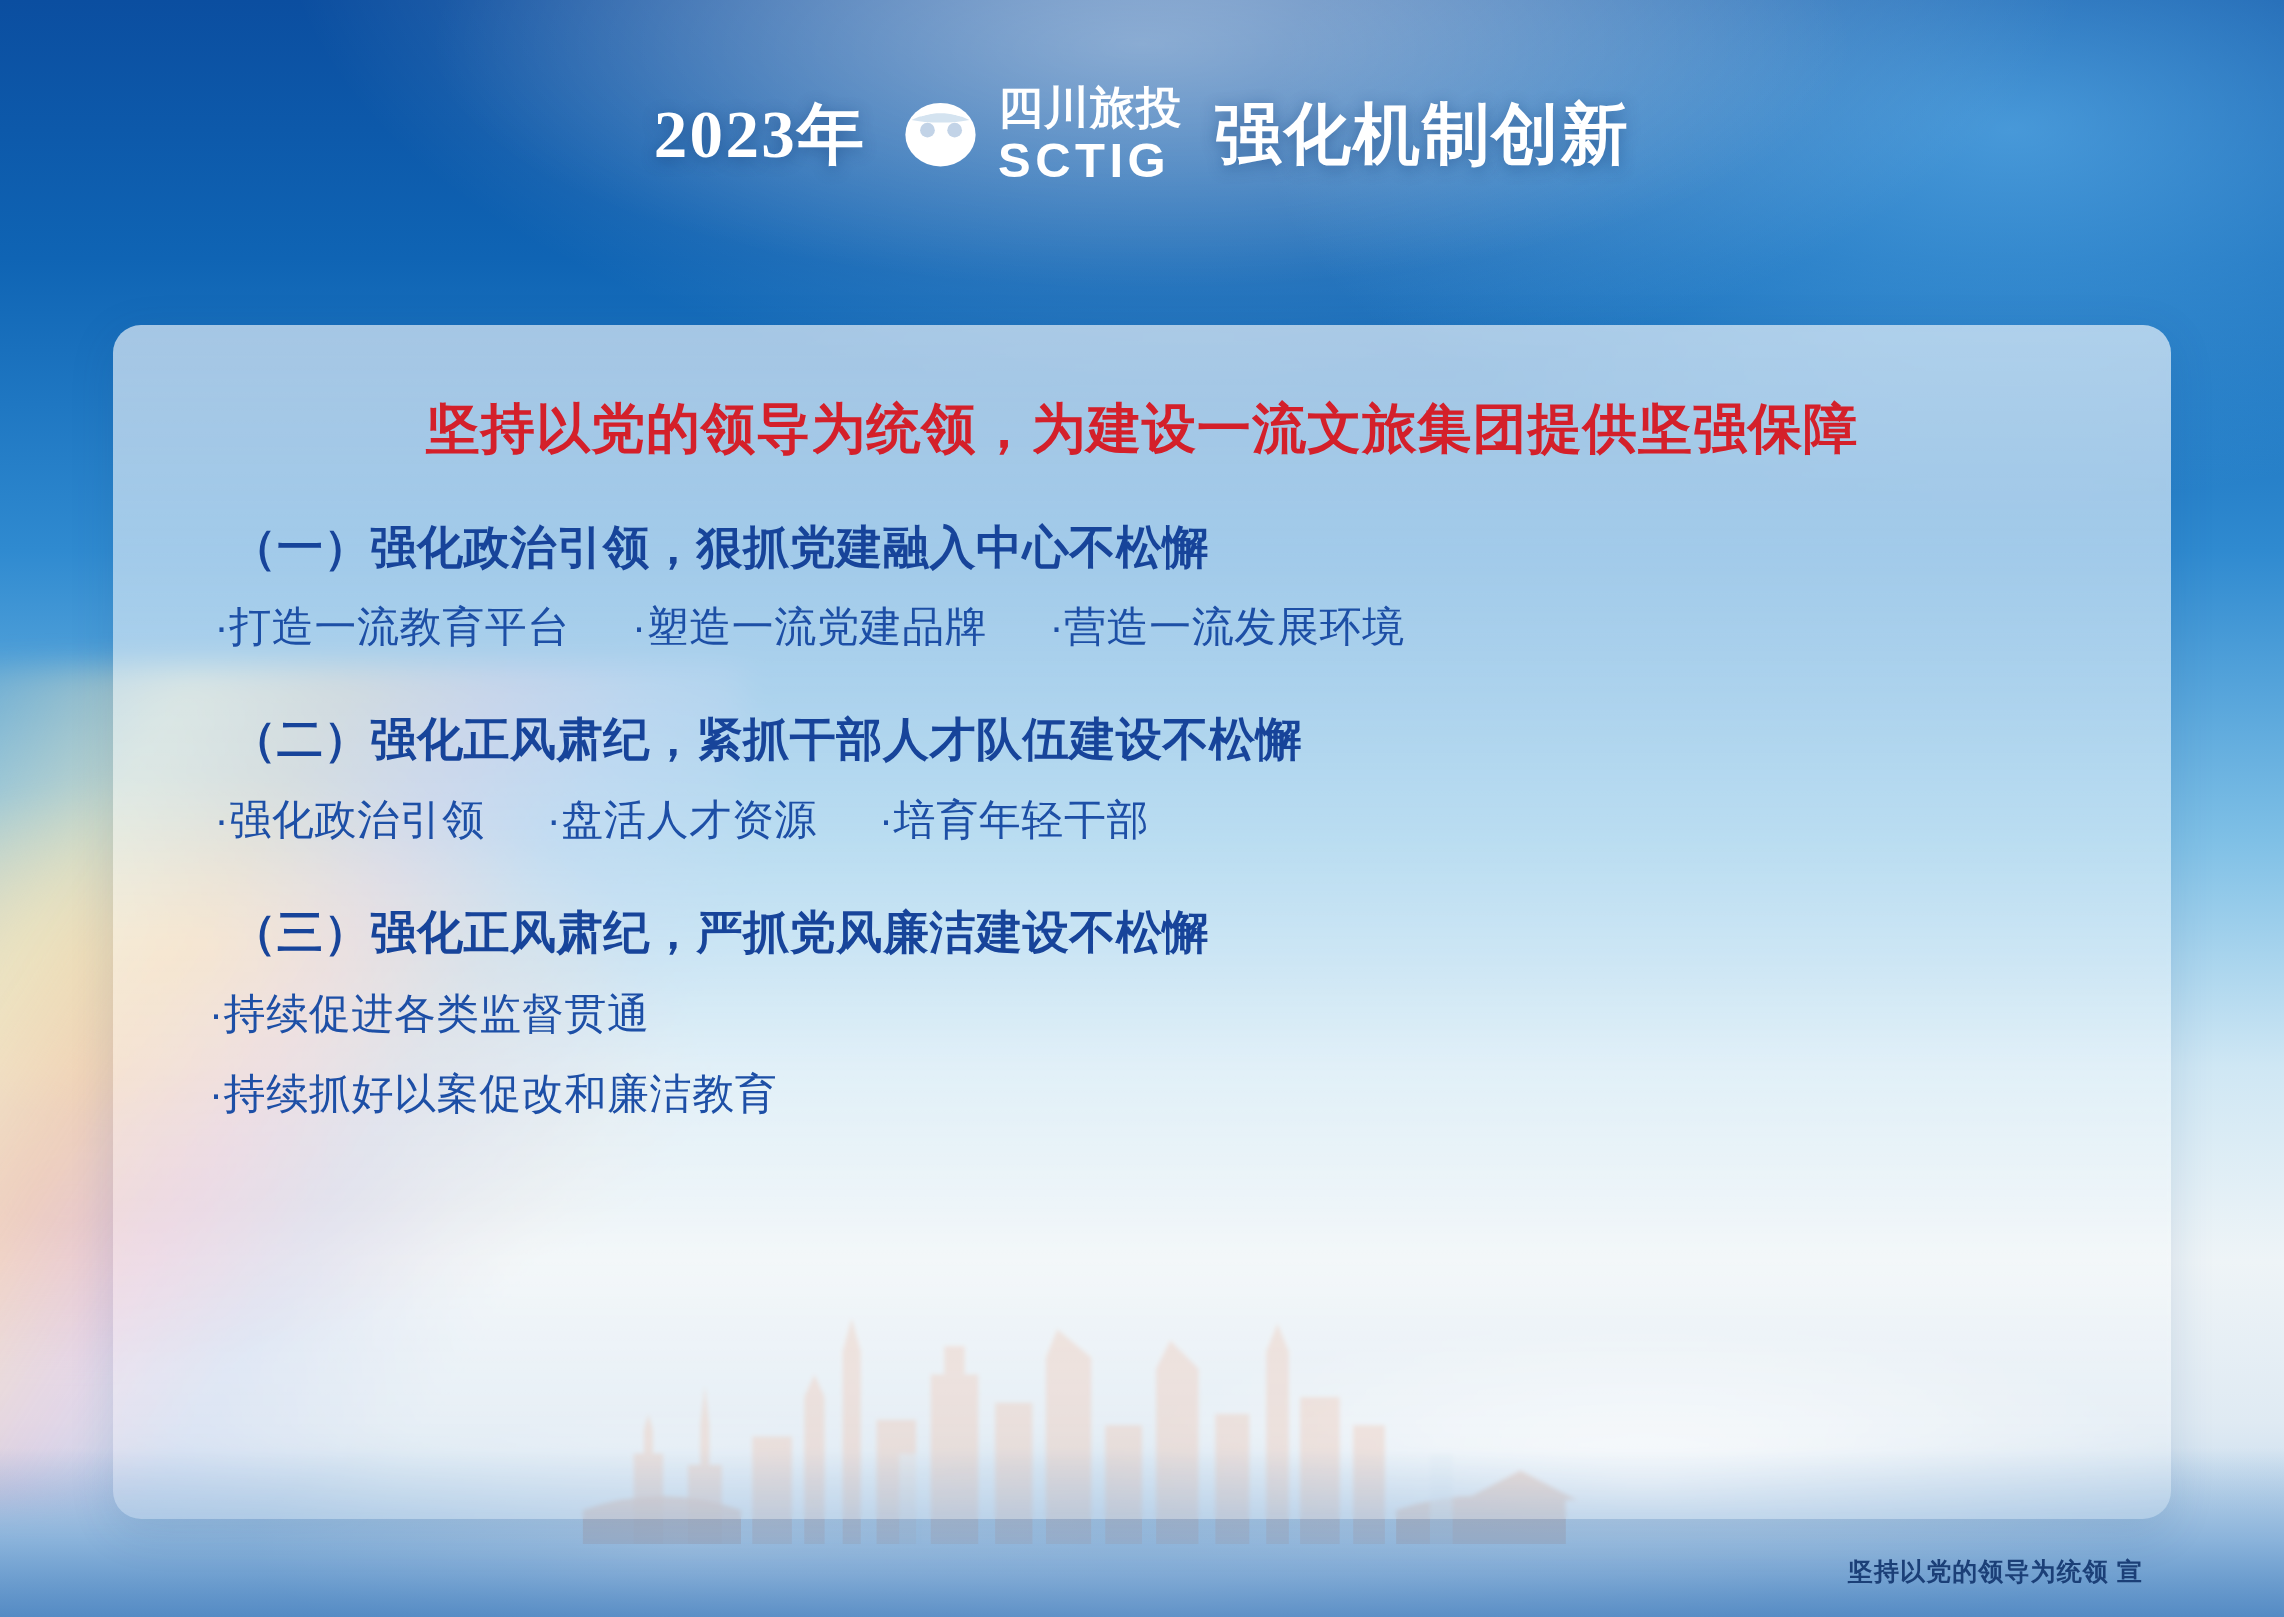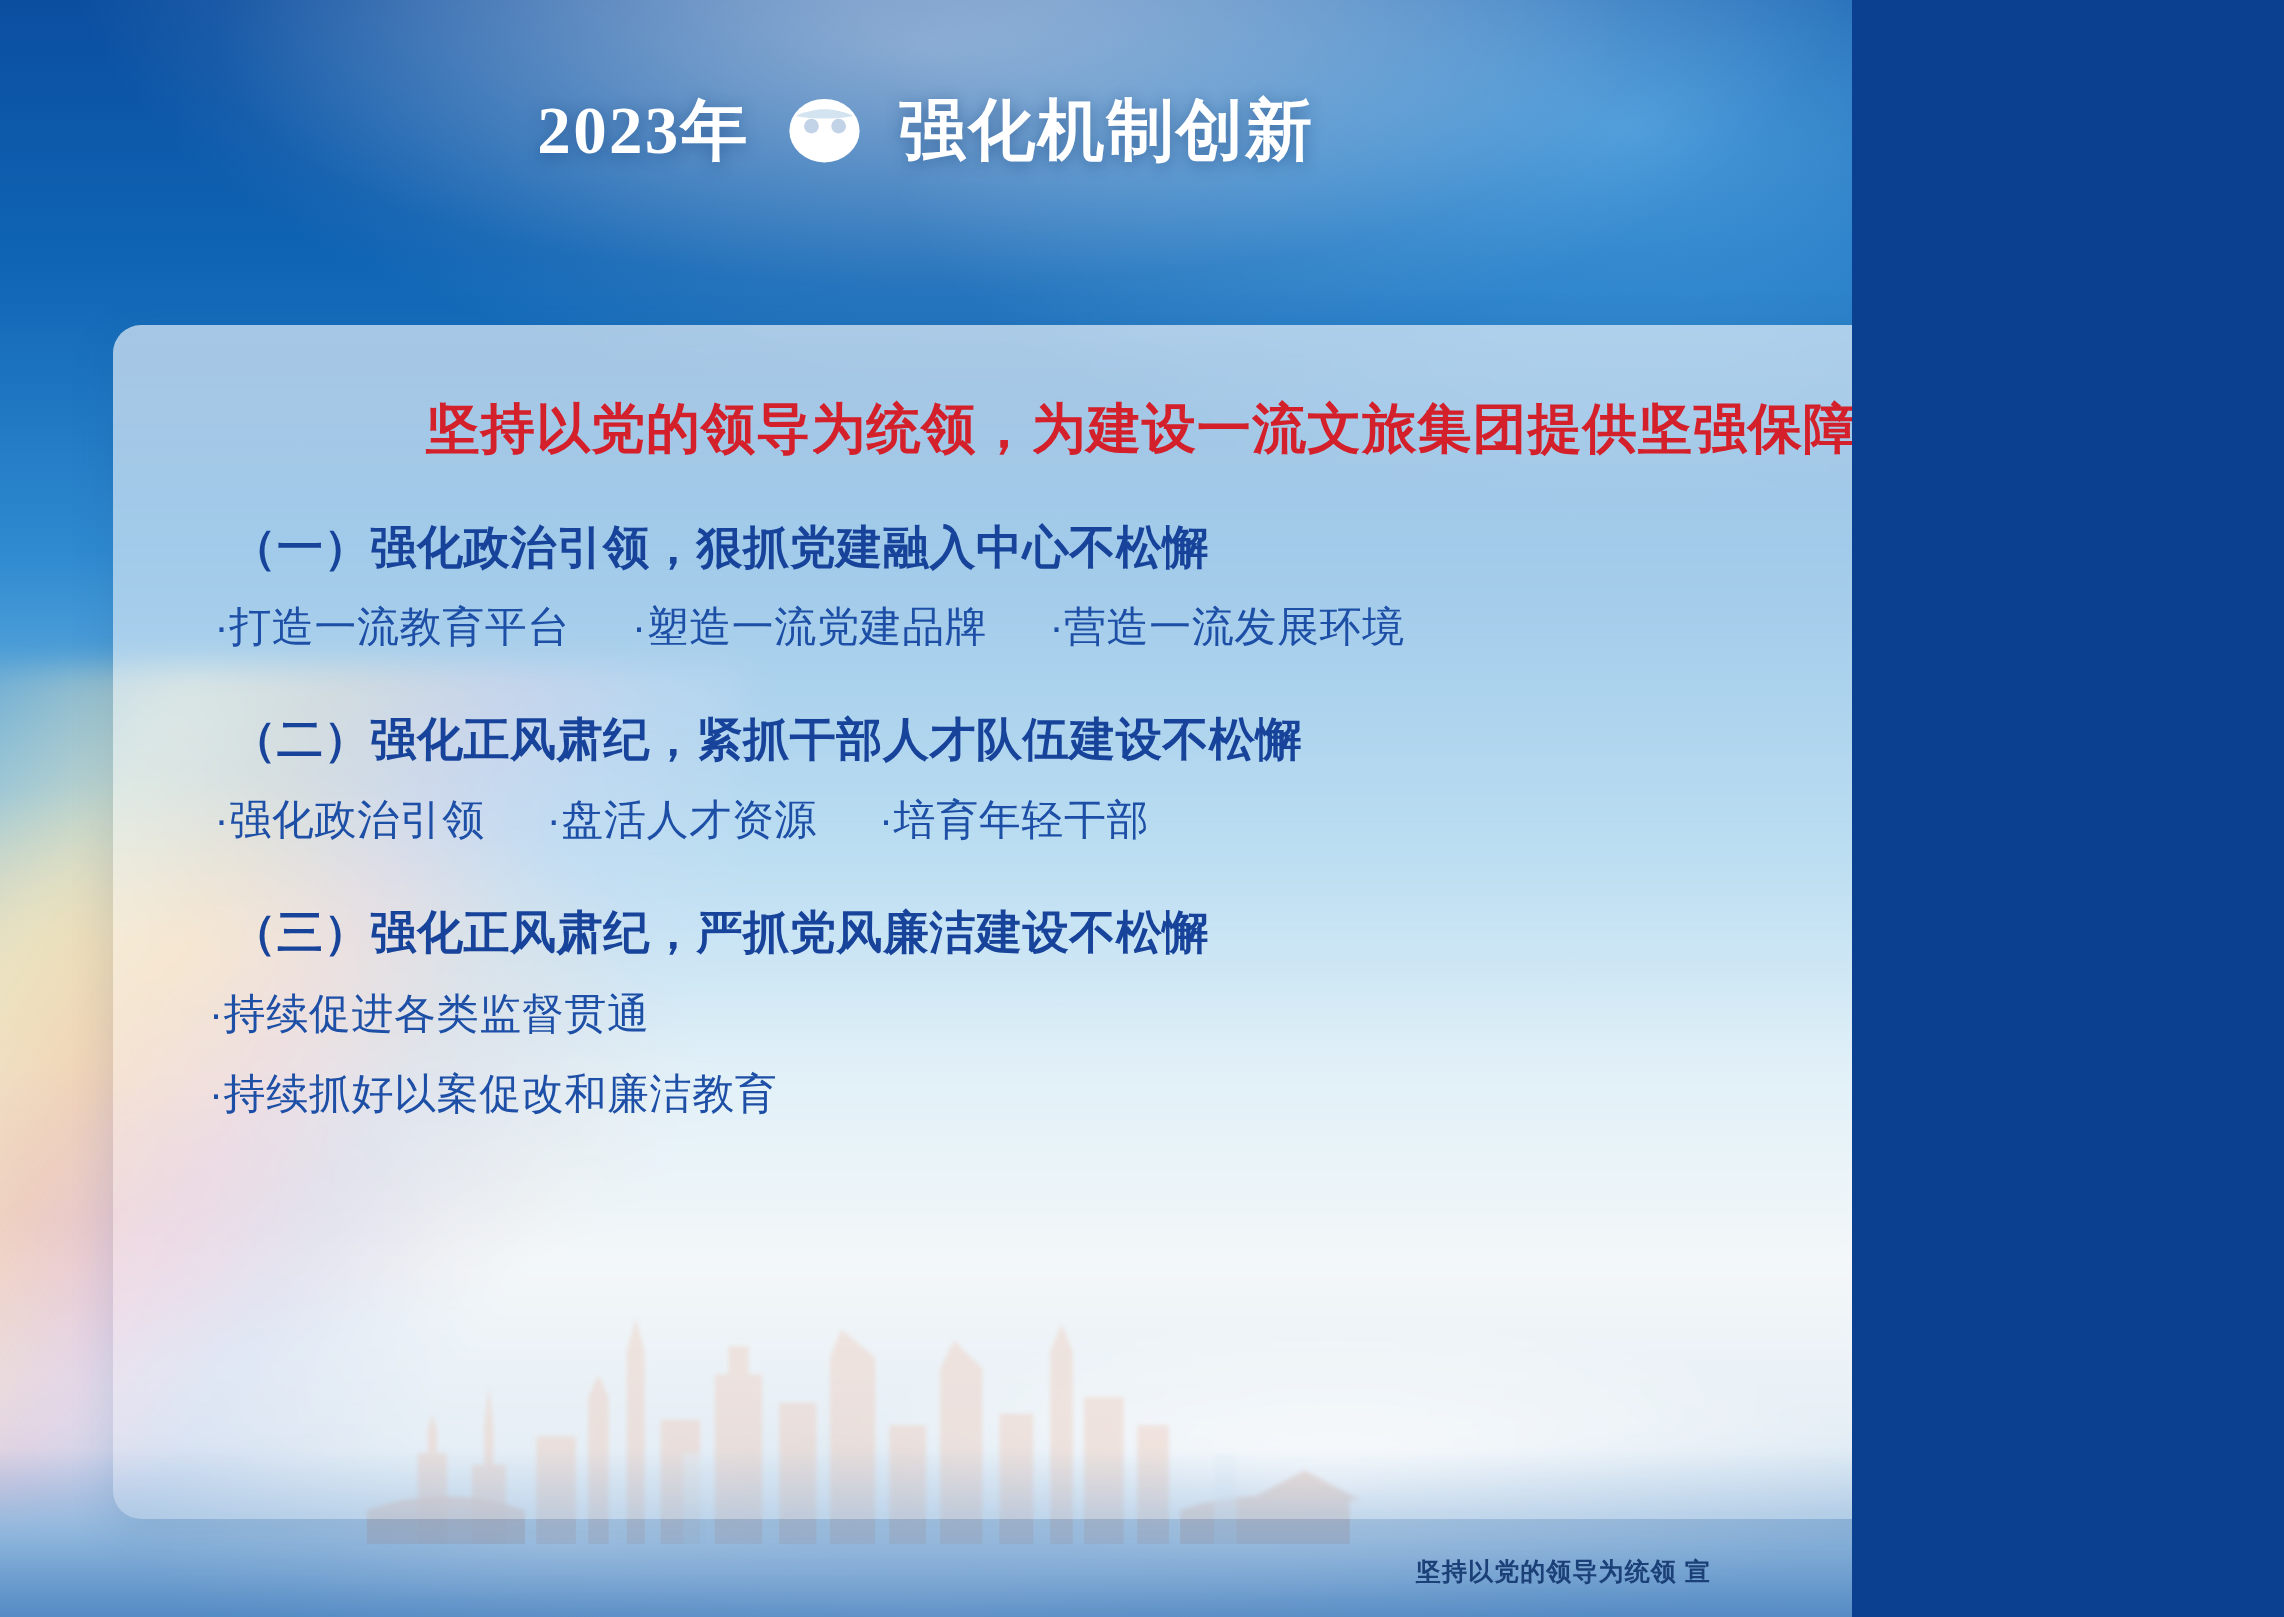--- a/index.html
+++ b/index.html
@@ -2,21 +2,21 @@
 <html style="font-size:9px"><head>
 <meta charset="utf-8">
 <style>
   html, body {
     margin: 0;
     padding: 0;
     background: #0b3f8f;
   }
   #poster {
     position: relative;
-    width: 1852px;
+    width: 2284px;
     height: 1617px;
     overflow: hidden;
     font-family: "Liberation Sans", "DejaVu Sans", sans-serif;
     background:
       radial-gradient(ellipse 1468px 791px at 52% -6%, rgba(255,255,255,0.40) 0%, rgba(255,255,255,0.0) 62%),
       radial-gradient(ellipse 1242px 621px at 88% 8%, rgba(120,205,255,0.55) 0%, rgba(120,205,255,0) 60%),
       linear-gradient(180deg, #0b4ea0 0%, #0f64b4 16%, #2f8ad0 34%, #7fc0e6 52%, #cfe7f4 66%, #eef4f7 78%, #dfeaf3 88%, #a7c9e6 100%);
   }
 
   
@@ -212,20 +212,24 @@
         <svg viewBox="0 0 150 140" aria-hidden="true">
           <ellipse cx="75" cy="70" rx="62" ry="56" fill="#ffffff"></ellipse>
           <path d="M18 58 Q75 30 132 58" stroke="#1668b8" stroke-width="5" fill="none" opacity="0.0"></path>
           <path d="M24 44 C55 28 95 28 126 44 C100 50 50 50 24 44 Z" fill="#0f62ae" opacity="0.18"></path>
           <circle cx="52" cy="62" r="13" fill="#0b4ea0" opacity="0.25"></circle>
           <circle cx="100" cy="62" r="13" fill="#0b4ea0" opacity="0.25"></circle>
           <path d="M40 26 a16 16 0 0 1 22 6 l-22 6 Z" fill="#ffffff"></path>
           <path d="M112 26 a16 16 0 0 0 -22 6 l22 6 Z" fill="#ffffff"></path>
         </svg>
       </span>
+      <span class="logo-words">
+        <span class="logo-cn">四川旅投</span>
+        <span class="logo-en">SCTIG</span>
+      </span>
     </div>
 
     <div class="header-text">强化机制创新</div>
   </div>
 
   <div class="card">
     <div class="card-inner">
 
       <h1 class="headline">坚持以党的领导为统领，为建设一流文旅集团提供坚强保障</h1>
 

